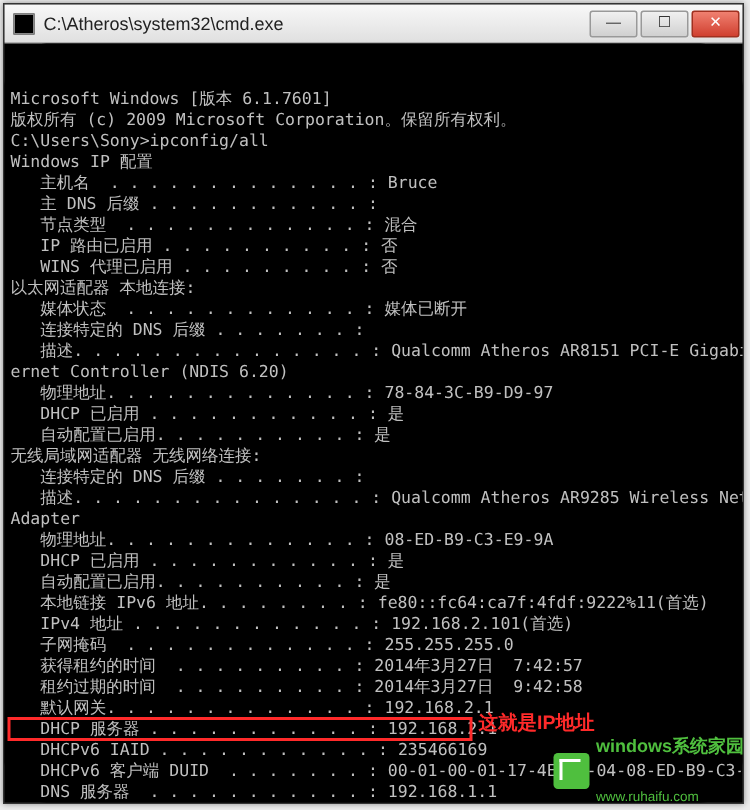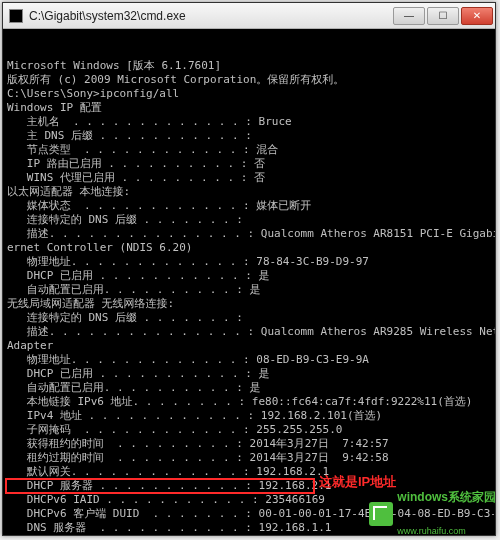--- a/index.html
+++ b/index.html
@@ -134,21 +134,21 @@
   }
   
 </style>
 </head>
 <body>
 
 <div class="window">
 
   <div class="titlebar">
     <div class="app-icon"></div>
-    <div class="title-text">C:\Gigabit\system32\cmd.exe</div>
+    <div class="title-text">C:\Atheros\system32\cmd.exe</div>
     <div class="win-buttons">
       <div class="win-btn">—</div>
       <div class="win-btn">☐</div>
       <div class="win-btn win-close">✕</div>
     </div>
   </div>
 
   <div class="terminal">
     <div id="lines"><div>Microsoft Windows [版本 6.1.7601]</div><div>版权所有 (c) 2009 Microsoft Corporation。保留所有权利。</div><div></div><div>C:\Users\Sony&gt;ipconfig/all</div><div></div><div>Windows IP 配置</div><div></div><div>   主机名  . . . . . . . . . . . . . : Bruce</div><div>   主 DNS 后缀 . . . . . . . . . . . :</div><div>   节点类型  . . . . . . . . . . . . : 混合</div><div>   IP 路由已启用 . . . . . . . . . . : 否</div><div>   WINS 代理已启用 . . . . . . . . . : 否</div><div></div><div>以太网适配器 本地连接:</div><div></div><div>   媒体状态  . . . . . . . . . . . . : 媒体已断开</div><div>   连接特定的 DNS 后缀 . . . . . . . :</div><div>   描述. . . . . . . . . . . . . . . : Qualcomm Atheros AR8151 PCI-E Gigabit Eth</div><div>ernet Controller (NDIS 6.20)</div><div>   物理地址. . . . . . . . . . . . . : 78-84-3C-B9-D9-97</div><div>   DHCP 已启用 . . . . . . . . . . . : 是</div><div>   自动配置已启用. . . . . . . . . . : 是</div><div></div><div>无线局域网适配器 无线网络连接:</div><div></div><div>   连接特定的 DNS 后缀 . . . . . . . :</div><div>   描述. . . . . . . . . . . . . . . : Qualcomm Atheros AR9285 Wireless Network</div><div>Adapter</div><div>   物理地址. . . . . . . . . . . . . : 08-ED-B9-C3-E9-9A</div><div>   DHCP 已启用 . . . . . . . . . . . : 是</div><div>   自动配置已启用. . . . . . . . . . : 是</div><div>   本地链接 IPv6 地址. . . . . . . . : fe80::fc64:ca7f:4fdf:9222%11(首选)</div><div>   IPv4 地址 . . . . . . . . . . . . : 192.168.2.101(首选)</div><div>   子网掩码  . . . . . . . . . . . . : 255.255.255.0</div><div>   获得租约的时间  . . . . . . . . . : 2014年3月27日  7:42:57</div><div>   租约过期的时间  . . . . . . . . . : 2014年3月27日  9:42:58</div><div>   默认网关. . . . . . . . . . . . . : 192.168.2.1</div><div>   DHCP 服务器 . . . . . . . . . . . : 192.168.2.1</div><div>   DHCPv6 IAID . . . . . . . . . . . : 235466169</div><div>   DHCPv6 客户端 DUID  . . . . . . . : 00-01-00-01-17-4E-CA-04-08-ED-B9-C3-E9-9A</div><div></div><div>   DNS 服务器  . . . . . . . . . . . : 192.168.1.1</div></div>
 

